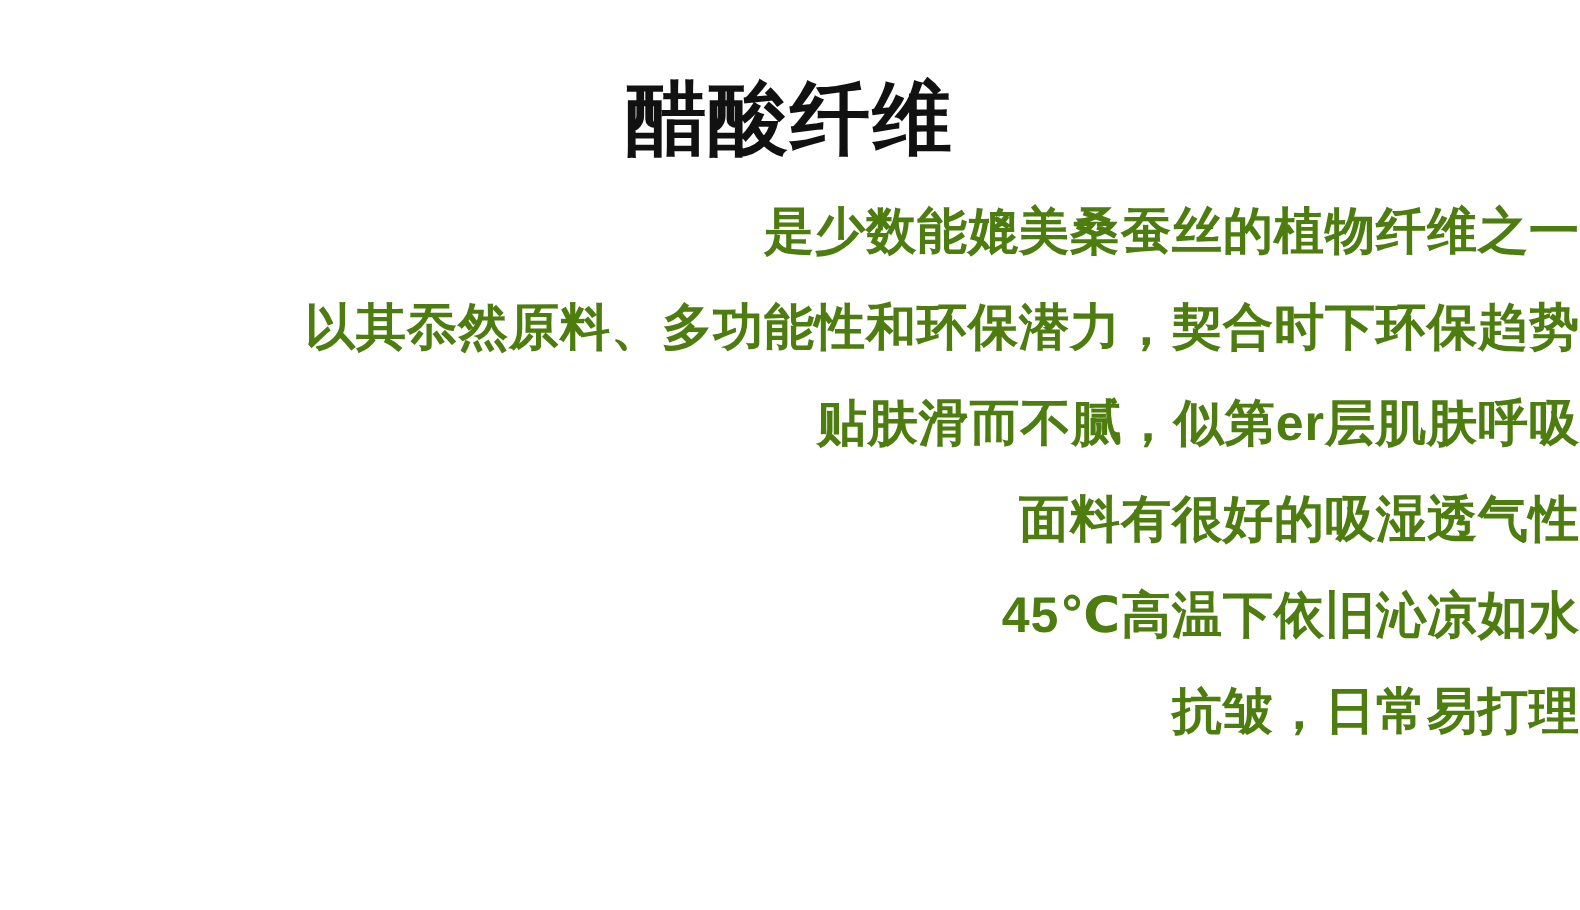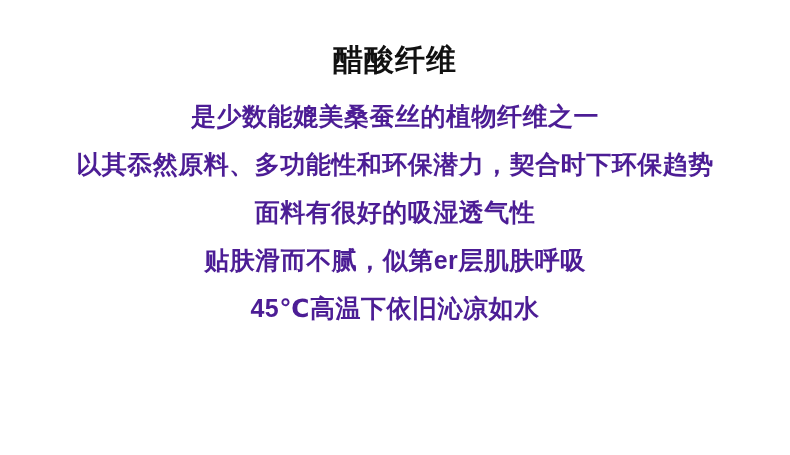--- a/index.html
+++ b/index.html
@@ -17,45 +17,47 @@
     width: 790px;
     height: 455px;
     background: #ffffff;
     color: #111111;
     font-family: "Liberation Sans", "DejaVu Sans", sans-serif;
     text-align: center;
   }
   .title {
     margin: 0;
     padding-top: 36px;
-    font-size: 30px;
+    font-size: 40px;
     line-height: 48px;
     font-weight: 700;
     letter-spacing: 1px;
     color: #111111;
   }
   .feature-list {
     margin-top: 8px;
   }
   .feature-list p {
     margin: 0;
     font-size: 25px;
     line-height: 48px;
     font-weight: 600;
     letter-spacing: 0.5px;
-    color: #4c1d95;
+    color: #4d7c0f;
     white-space: nowrap;
+    text-align: right;
   }
 </style>
 </head>
 <body>
 
 <div class="page">
   <h1 class="title">醋酸纤维</h1>
 
   <div class="feature-list">
     <p>是少数能媲美桑蚕丝的植物纤维之一</p>
     <p>以其忝然原料、多功能性和环保潜力，契合时下环保趋势</p>
+    <p>贴肤滑而不腻，似第er层肌肤呼吸</p>
     <p>面料有很好的吸湿透气性</p>
-    <p>贴肤滑而不腻，似第er层肌肤呼吸</p>
     <p>45℃高温下依旧沁凉如水</p>
+    <p>抗皱，日常易打理</p>
   </div>
 </div>
 
 </body></html>

